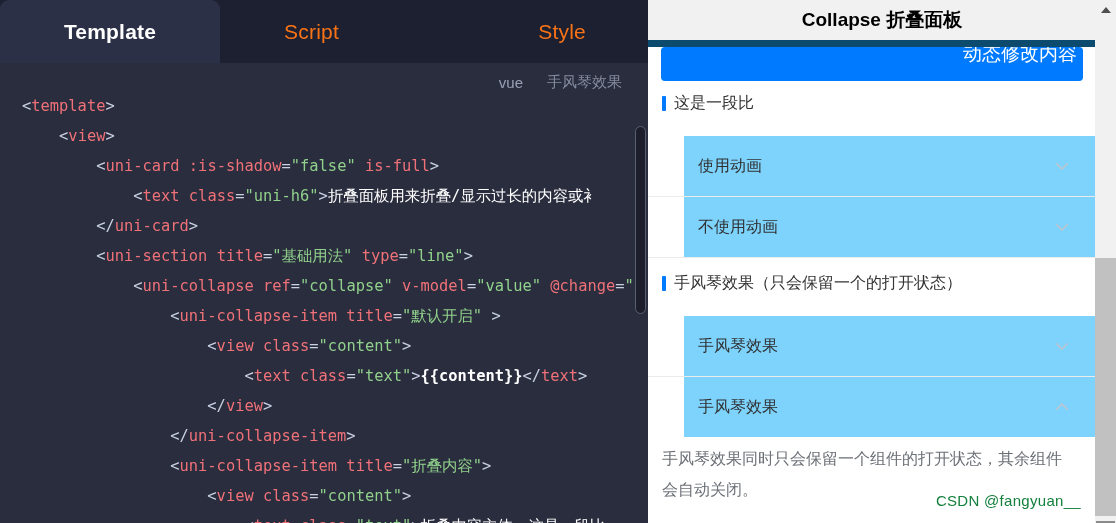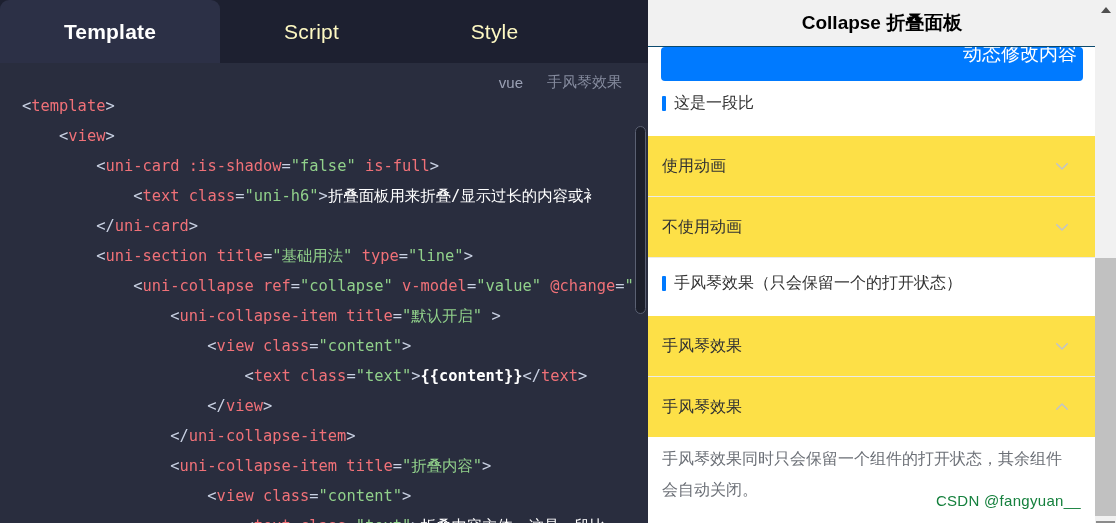--- a/index.html
+++ b/index.html
@@ -22,35 +22,35 @@
   .tabbar {
     position: relative;
     height: 63px;
     background: #1d2030;
     display: flex;
     align-items: flex-end;
   }
   .tab {
     height: 63px;
     display: flex; align-items: center; justify-content: center;
-    color: #fef9c3;
+    color: #f97316;
     font-size: 21px;
     letter-spacing: .2px;
     cursor: pointer;
     user-select: none;
   }
   .tab.active {
     background: #2c3046;
     color: #ffffff;
     font-weight: bold;
     border-radius: 9px 9px 0 0;
   }
   .tab-template { width: 220px; }
   .tab-script   { width: 183px; }
-  .tab-style    { width: 183px; }
+  .tab-style    { width: 183px; justify-content: flex-end; }
 
   .codewrap {
     position: absolute;
     left: 0; top: 63px; right: 0; bottom: 0;
     background: #292d3e;
   }
   .codetools {
     position: absolute;
     right: 26px; top: 10px;
     display: flex; gap: 24px; align-items: center;
@@ -97,21 +97,21 @@
     background: #ffffff;
     overflow: hidden;
   }
   .ph-header {
     height: 47px;
     background: #f1f1f1;
     display: flex; align-items: center; justify-content: center;
     color: #000000;
     font-size: 19px;
     font-weight: bold;
-    border-bottom: 1px solid #0c4a6e;
+    border-bottom: 7px solid #0c4a6e;
   }
   .ph-body {
     position: absolute; left: 0; top: 47px;
     width: 447px; bottom: 0;
     background: #ffffff;
     overflow: hidden;
   }
   .btn-primary {
     position: absolute;
     left: 13px; top: 0px;
@@ -143,21 +143,22 @@
   }
   .collapse-group { background:#ffffff; }
   .collapse-item {
     border-bottom: 1px solid #ebebeb;
   }
   .collapse-head {
     height: 60px;
     display: flex; align-items: center;
     padding: 0 24px 0 14px;
     cursor: pointer;
-    background: #fde047;
+    background: #7dd3fc;
+    margin-left: 36px;
   }
   .collapse-head .ttl {
     flex: 1 1 auto;
     font-size: 16px;
     color: #303133;
   }
   .chev { width: 18px; height: 18px; flex: 0 0 auto; }
   .chev svg { display: block; }
   .collapse-body {
     padding: 6px 22px 18px 14px;

